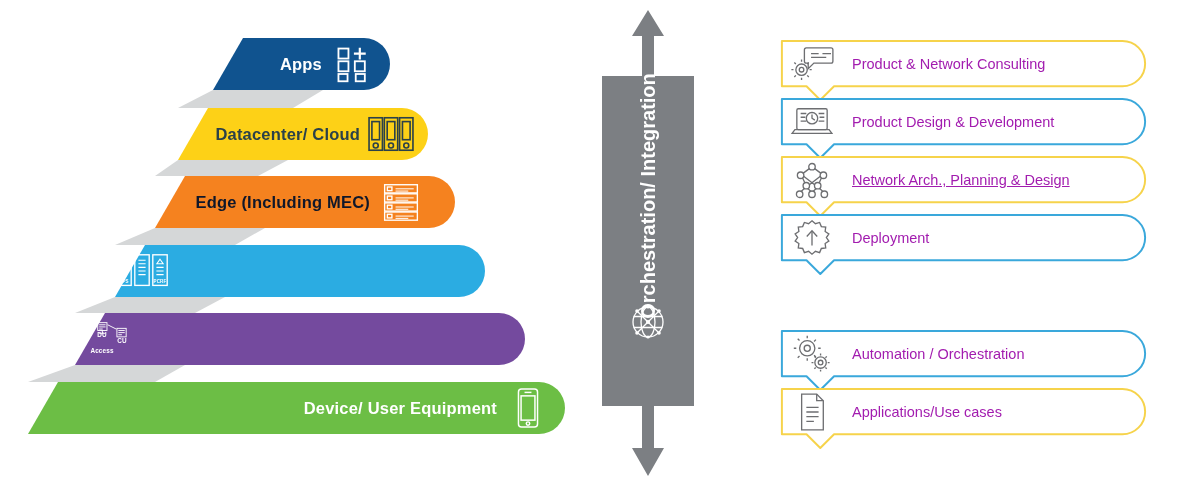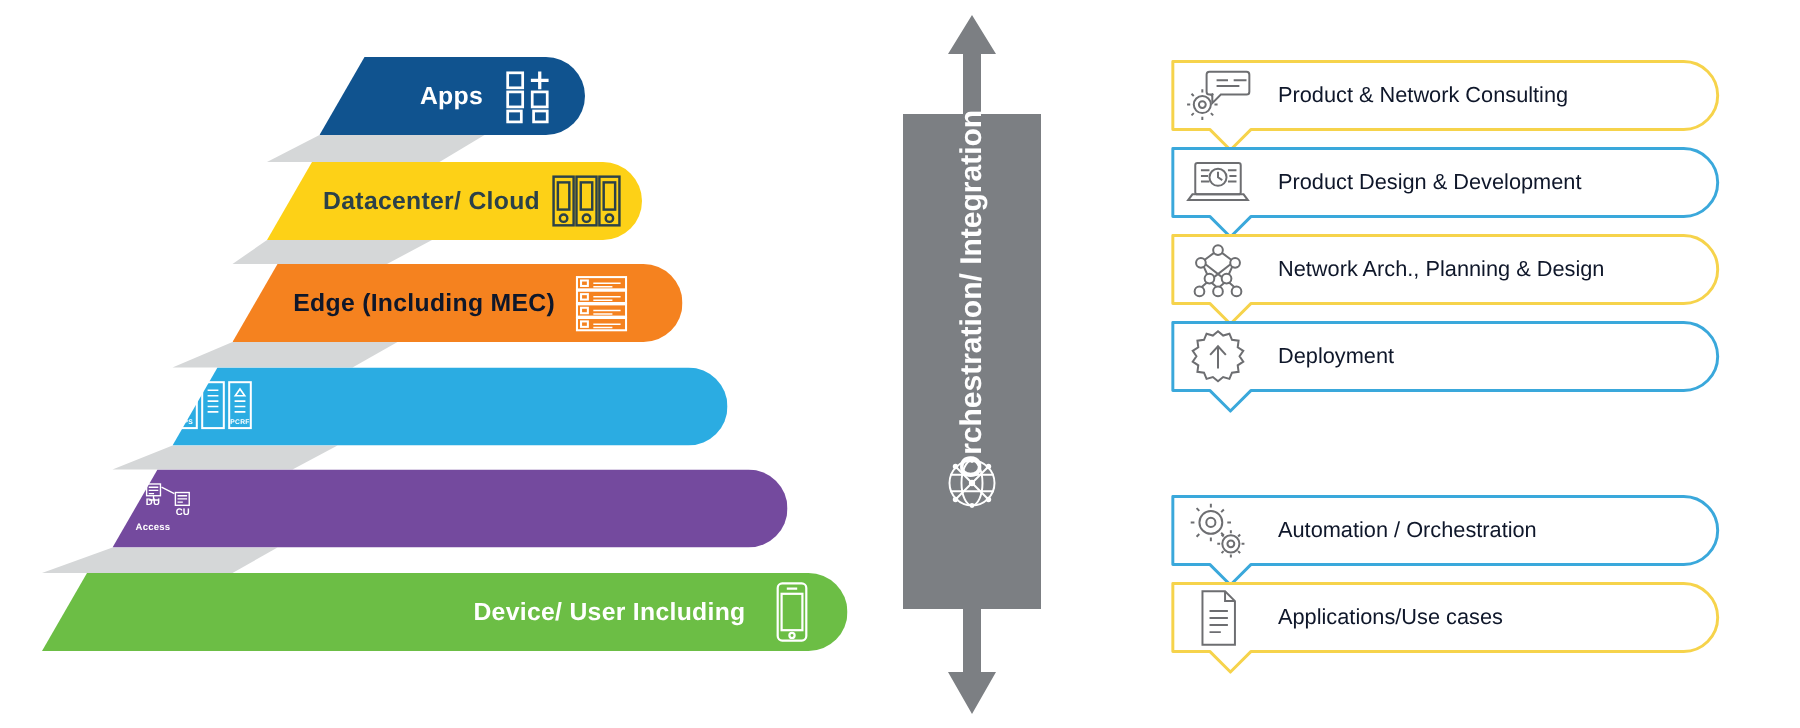--- a/index.html
+++ b/index.html
@@ -65,21 +65,21 @@
   .svc-shape{position:absolute;left:0;top:0;width:372px;height:63px;overflow:visible;}
   .svc-icon{
     position:relative;z-index:2;
     flex:0 0 auto;width:52px;height:42px;
     display:flex;align-items:center;justify-content:center;
     margin-left:8px;
   }
   .svc-label{
     position:relative;z-index:2;
     flex:1 1 auto;
-    color:#0f172a;
+    color:#a21caf;
     font-size:14.5px;
     line-height:1.28;
     padding-left:14px;padding-right:12px;
   }
 </style>
 </head>
 <body>
 
 <div class="stage">
 
@@ -202,21 +202,21 @@
           <text x="66" y="31" font-size="9">CU</text>
           <text x="38" y="45" font-size="9">Access</text>
         </g>
       </svg>
         </div>
       </div>
       <svg width="537" height="52" viewBox="0 0 537 52" style="position: absolute; left: 28px; top: 382px;">
         <path d="M 30 0 L 511 0 A 26 26 0 0 1 511 52 L 0 52 Z" fill="#6cbe45"></path>
       </svg>
       <div class="bar" style="left: 28px; top: 382px; width: 537px; color: rgb(255, 255, 255);">
-        <div class="bar-label">Device/ User Including</div>
+        <div class="bar-label">Device/ User Equipment</div>
         <div class="bar-icon">
           <svg viewBox="0 0 30 48" width="26" height="42">
         <g fill="none" stroke="#ffffff" stroke-width="1.7">
           <rect x="4" y="2" width="22" height="44" rx="3.5"></rect>
           <path d="M11 6 h8"></path>
           <rect x="7" y="10" width="16" height="28"></rect>
           <circle cx="15" cy="42" r="2"></circle>
         </g>
           </svg>
         </div>
@@ -300,21 +300,21 @@
         <circle cx="14" cy="27" r="3.4"></circle>
               <circle cx="26" cy="27" r="3.4"></circle>
         <circle cx="7" cy="36" r="3.4"></circle>
               <circle cx="20" cy="36" r="3.4"></circle>
               <circle cx="33" cy="36" r="3.4"></circle>
         <path d="M17.2 9 L10.5 14 M22.8 9 L29.5 14 M10 18.6 L12.4 24 M30 18.6 L27.6 24 M11.2 17 L22.8 26 M28.8 17 L17.2 26
                  M12.2 29.8 L8.6 33 M15.5 30 L19 33 M24.5 30 L21 33 M27.8 29.8 L31.4 33"></path>
       </g>
           </svg>
         </div>
-        <div class="svc-label" style="white-space: pre-line;">Network Arch., Planning &amp; Design</div>
+        <div class="svc-label" style="white-space: pre-line; text-decoration: underline;">Network Arch., Planning &amp; Design</div>
       </div>
       <div class="svc" style="top: 214px;">
         <svg class="svc-shape" viewBox="0 0 372 64" width="372" height="64">
           <path d="M 1 1 L 347 1 A 23 23 0 0 1 347 47 L 54 47 L 40 61 L 26 47 L 1 47 Z" fill="#ffffff" stroke="#3aa8db" stroke-width="2" stroke-linejoin="round"></path>
         </svg>
         <div class="svc-icon">
           <svg viewBox="0 0 42 42" width="40" height="40">
             <g fill="none" stroke="#6d6e71" stroke-width="1.4">
         <path d="M21 3 l3.6 3 4.4-1.3 1.8 4.3 4.6.6-.6 4.6 3.9 2.5-2.6 3.8 2.6 3.8-3.9 2.5.6 4.6-4.6.6-1.8 4.3-4.4-1.3-3.6 3-3.6-3-4.4 1.3-1.8-4.3-4.6-.6.6-4.6L3.3 24.3 5.9 20.5 3.3 16.7l3.9-2.5-.6-4.6 4.6-.6 1.8-4.3 4.4 1.3z"></path>
         <path d="M21 29 V14"></path>

